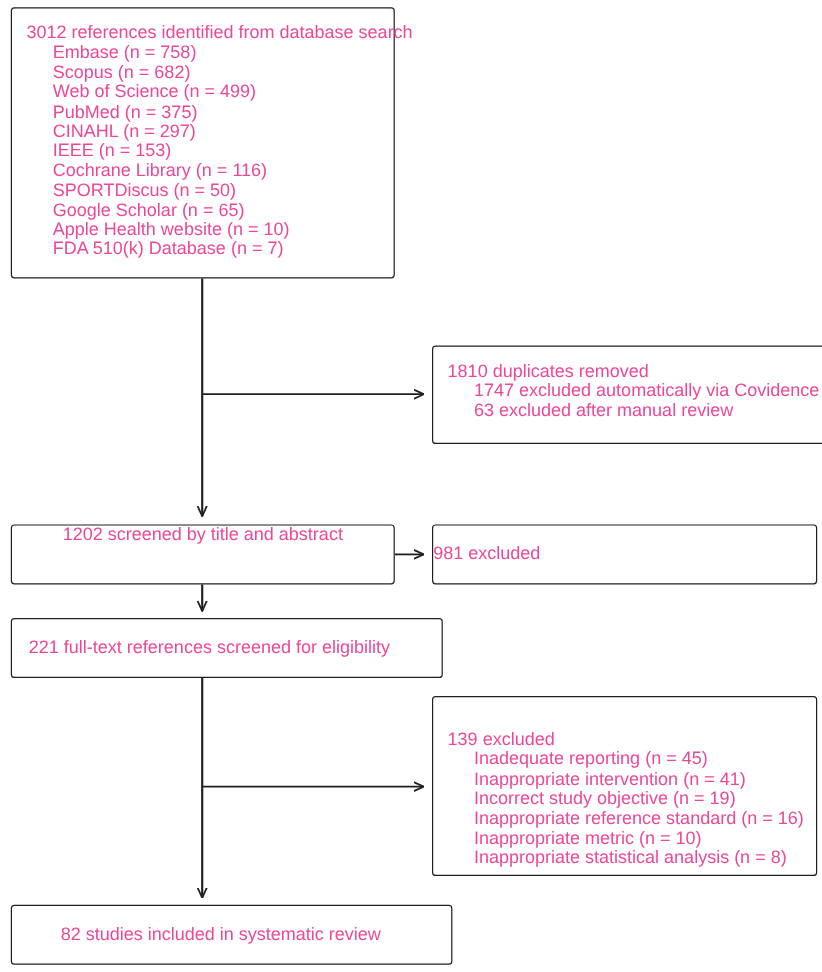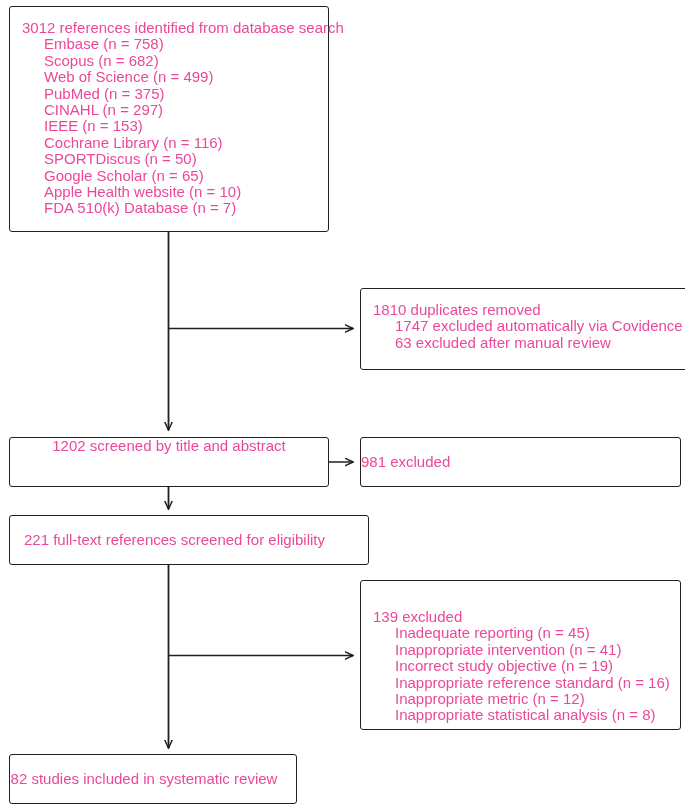--- a/index.html
+++ b/index.html
@@ -69,21 +69,21 @@
   #node-fulltext {
     left: 9px;   top: 515px; width: 360px; height: 50px;
     display: flex; align-items: center;
     padding-left: 14px;
   }
   #node-excluded-139 {
     left: 360px; top: 580px; width: 321px; height: 150px;
     padding: 28px 0 0 12px;
   }
   #node-included {
-    left: 9px;   top: 754px; width: 288px; height: 50px;
+    left: 9px;   top: 754px; width: 368px; height: 50px;
     display: flex; align-items: center; justify-content: center;
     padding-right: 18px;
   }
 </style>
 </head>
 <body>
 
 <div id="diagram">
 
   <svg class="connectors" viewBox="0 0 685 810" width="685" height="810" aria-hidden="true">
@@ -143,21 +143,21 @@
     <div class="title">221 full-text references screened for eligibility</div>
   </div>
 
   <div class="node" id="node-excluded-139">
     <div class="title">139 excluded</div>
     <ul class="sublist">
       <li>Inadequate reporting (n = 45)</li>
       <li>Inappropriate intervention (n = 41)</li>
       <li>Incorrect study objective (n = 19)</li>
       <li>Inappropriate reference standard (n = 16)</li>
-      <li>Inappropriate metric (n = 12)</li>
+      <li>Inappropriate metric (n = 10)</li>
       <li>Inappropriate statistical analysis (n = 8)</li>
     </ul>
   </div>
 
   <div class="node" id="node-included">
     <div class="title">82 studies included in systematic review</div>
   </div>
 
 </div>
 

